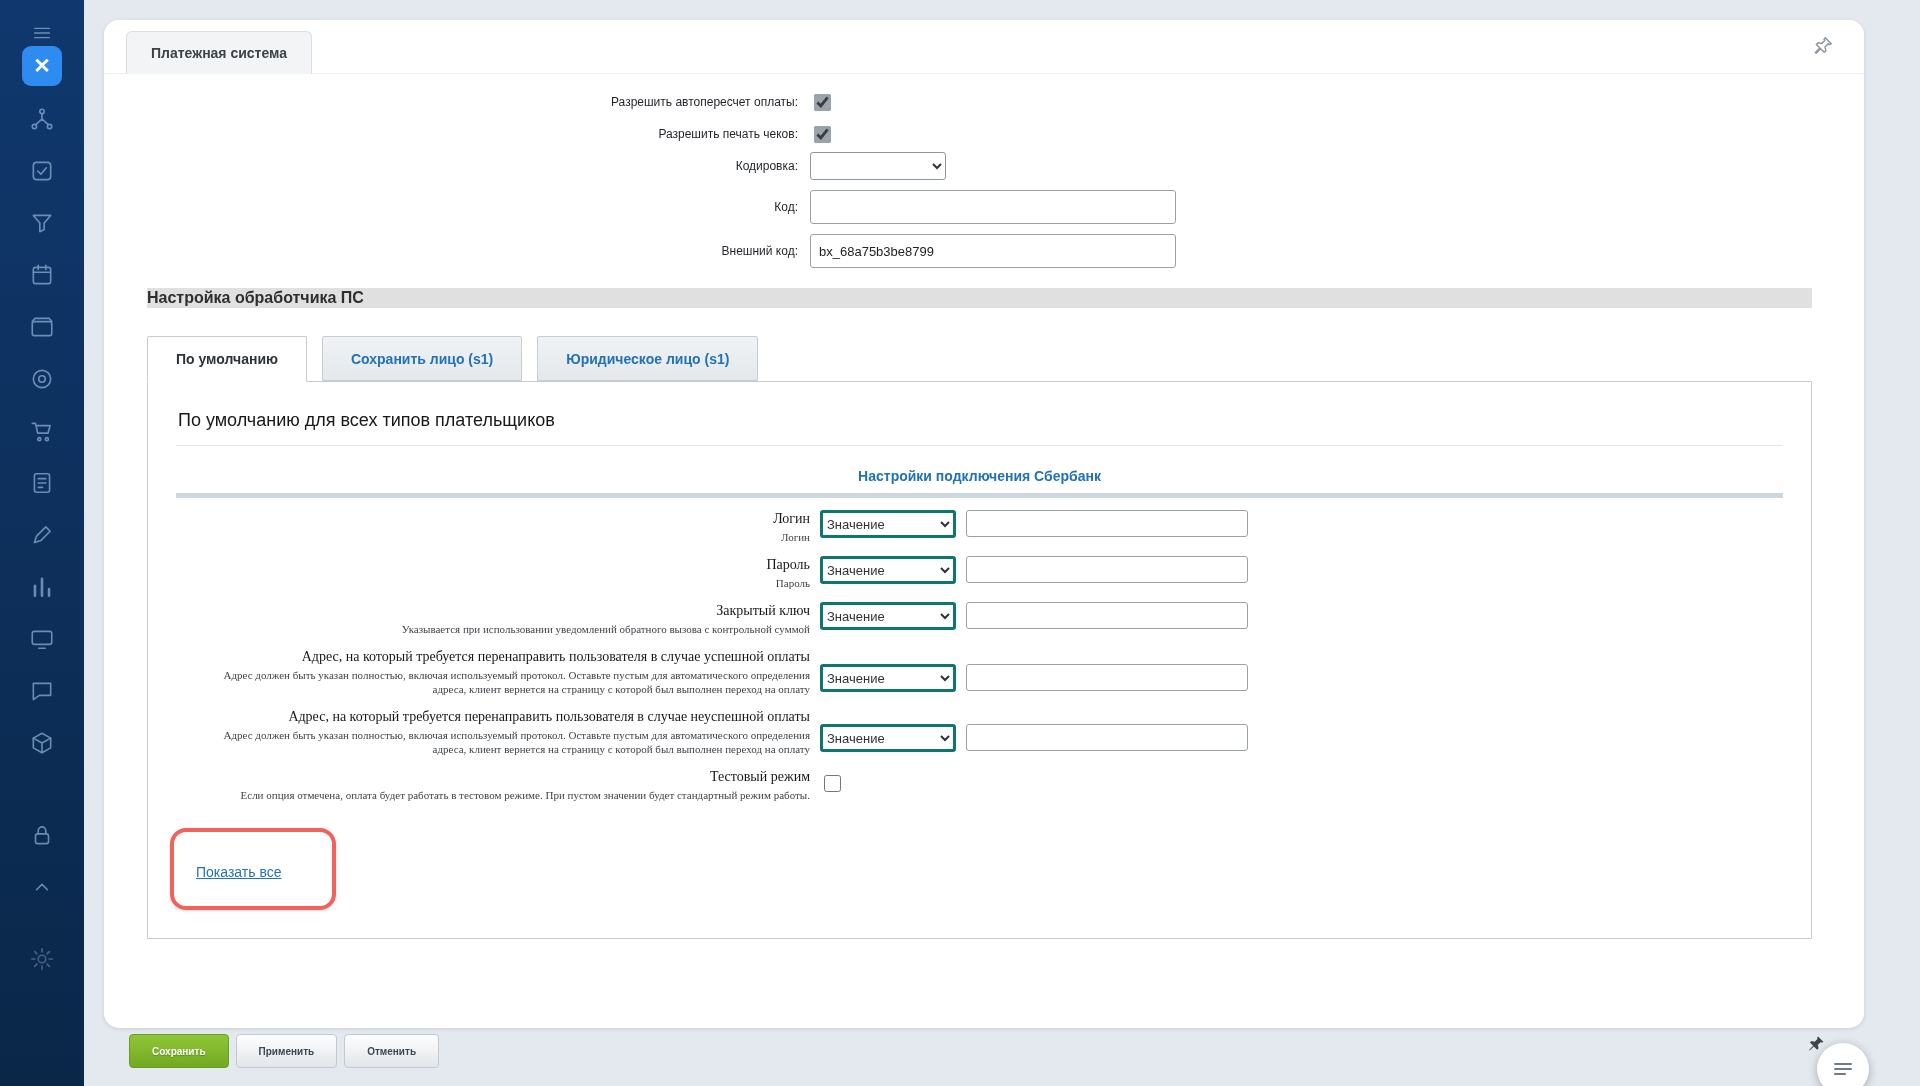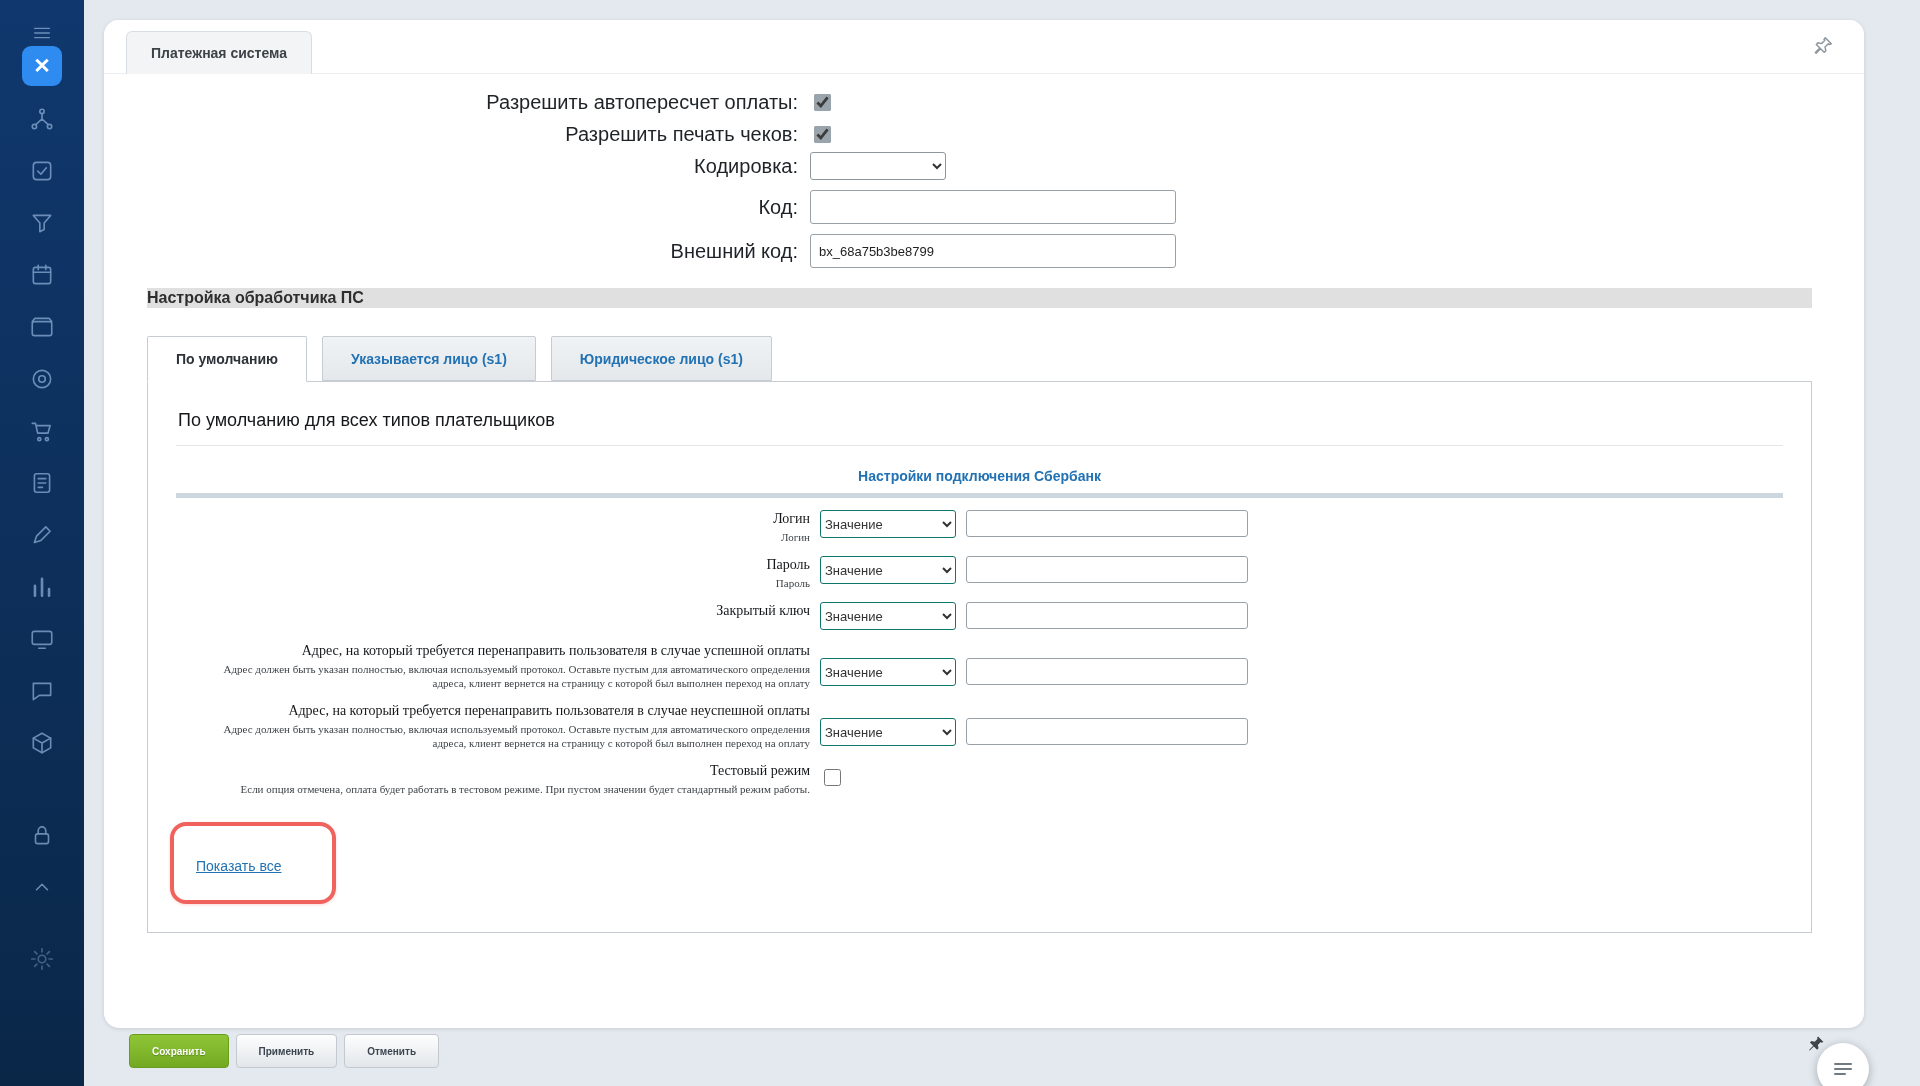--- a/index.html
+++ b/index.html
@@ -40,21 +40,21 @@
     background:#f2f4f6; border:1px solid #d8dee3; border-bottom:none;
     border-radius:6px 6px 0 0; display:flex; align-items:center;
     font-weight:bold; font-size:14px; color:#3c4247;
   }
   .pin-top { position:absolute; right:30px; top:15px; width:22px; height:22px; color:#8d969e; cursor:pointer; }
   .pin-top svg, .pin-small svg, .fab svg { width:100%; height:100%; }
 
   
   .form-top { padding-top:14px; }
   .trow { display:flex; align-items:center; }
-  .trow .tlabel { width:706px; text-align:right; font-size:20px; color:#1f2328; padding-right:12px; }
+  .trow .tlabel { width:706px; text-align:right; font-size:12px; color:#1f2328; padding-right:12px; }
   .trow.cb { height:28px; margin-bottom:4px; }
   .trow.cb input { width:17px; height:17px; accent-color:#9aa4ac; }
   .trow.sel { margin-bottom:10px; }
   .trow.inp { margin-bottom:10px; }
   select.ctl {
     width:136px; height:28px; font-size:13px; color:#333;
     border:1px solid #8d979e; border-radius:3px; background:#fff;
   }
   input.txt {
     width:366px; height:29px; border:1px solid #98a1a8; border-radius:3px;
@@ -82,21 +82,21 @@
   .panel-heading { font-size:18px; color:#16181b; margin:4px 0 14px 2px; }
   .hr { height:1px; background:#e4e6e8; margin-bottom:22px; }
   .subsection { text-align:center; font-weight:bold; font-size:14px; color:#2272b4; margin-bottom:9px; }
   .bluebar { height:5px; background:#ccd7e0; margin-bottom:12px; }
 
   .frow { display:flex; align-items:flex-start; margin-bottom:12px; }
   .flabel { width:634px; text-align:right;font-family:Liberation Serif, serif; }
   .flabel .main { font-size:14px; color:#15181b; line-height:18px; padding-left:40px; }
   .flabel .sub  { font-size:11px; color:#3f4449; line-height:14px; margin-top:2px; padding-left:30px; }
   .fctrl { display:flex; margin-left:10px; align-items:flex-start; }
-  .fctrl select { width:136px; height:28px; font-size:13px; border:1px solid #0f766e; border-radius:3px; background:#fff; color:#333; }
+  .fctrl select { width:136px; height:28px; font-size:13px; border:3px solid #0f766e; border-radius:3px; background:#fff; color:#333; }
   .fctrl input[type=text] { width:282px; height:27px; margin-left:10px; border:1px solid #98a1a8; border-radius:3px; font-size:13px; padding:0 8px; background:#fff; }
   .frow.offset .fctrl { padding-top:16px; }
   .frow.cbrow .fctrl { padding-top:4px; }
   .frow.cbrow input { width:17px; height:17px; accent-color:#9aa4ac; }
 
   .show-all-zone { position:relative; height:92px; margin-top:24px; }
   .red-box {
     position:absolute; left:-6px; top:2px; width:166px; height:82px;
     border:4px solid #f0625c; border-radius:16px;
     box-shadow:0 1px 3px rgba(240,98,92,.25);
@@ -236,21 +236,21 @@
 
   <div class="band">
     <span>Настройка обработчика ПС</span>
   </div>
 
   <div class="tabs">
     <div class="tab active">
         <span>По умолчанию</span>
       </div>
     <div class="tab inactive">
-        <span>Указывается лицо (s1)</span>
+        <span>Сохранить лицо (s1)</span>
       </div>
     <div class="tab inactive">
         <span>Юридическое лицо (s1)</span>
       </div>
   </div>
 
   <div class="panel">
     <div class="panel-heading">По умолчанию для всех типов плательщиков</div>
     <div class="hr"></div>
     <div class="subsection">Настройки подключения Сбербанк</div>
@@ -274,20 +274,21 @@
       </div>
       <div class="fctrl">
         <select><option>Значение</option></select>
         <input type="text" value="" style="">
       </div>
     </div>
 
     <div class="frow">
       <div class="flabel">
         <div class="main">Закрытый ключ</div>
+        <div class="sub">Указывается при использовании уведомлений обратного вызова с контрольной суммой</div>
       </div>
       <div class="fctrl">
         <select><option>Значение</option></select>
         <input type="text" value="" style="">
       </div>
     </div>
 
     <div class="frow offset">
       <div class="flabel">
         <div class="main">Адрес, на который требуется перенаправить пользователя в случае успешной оплаты</div>

